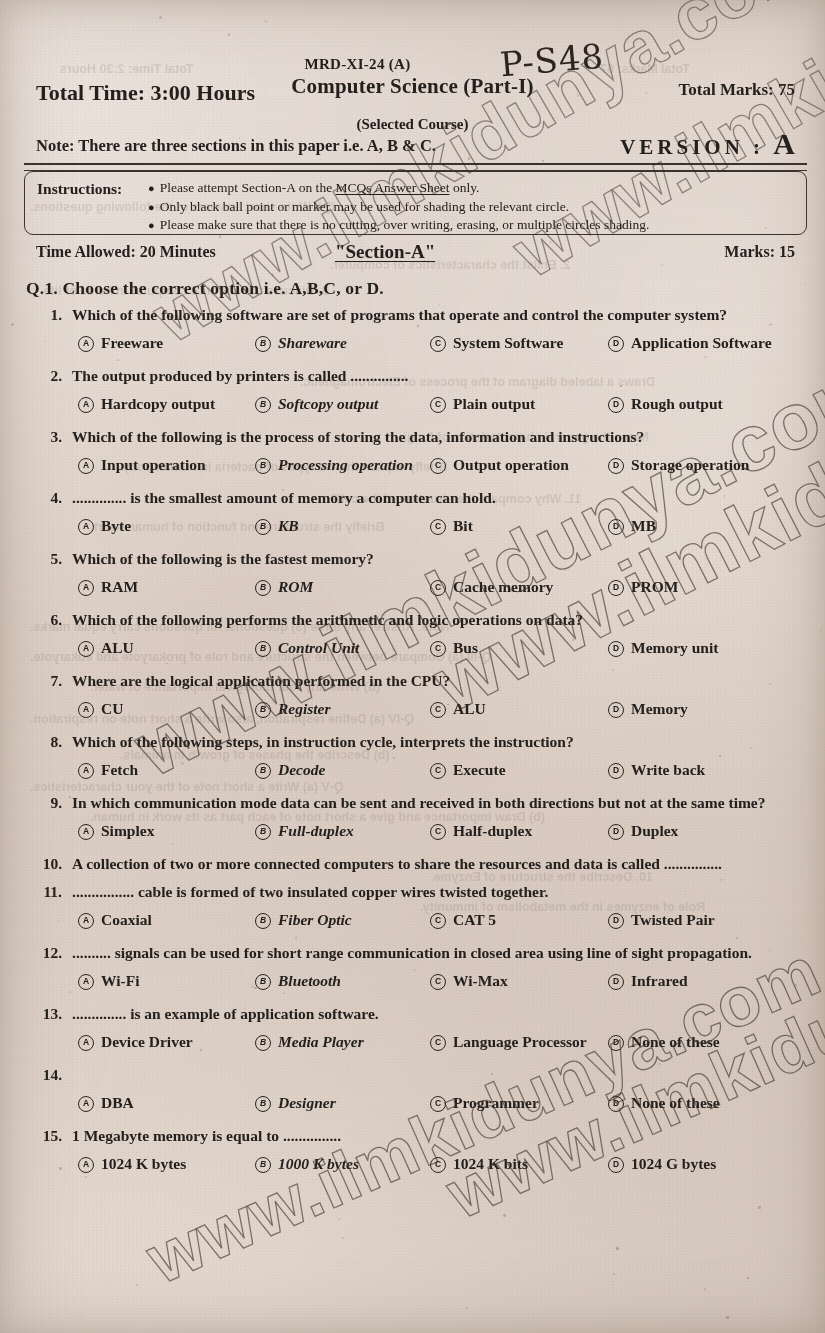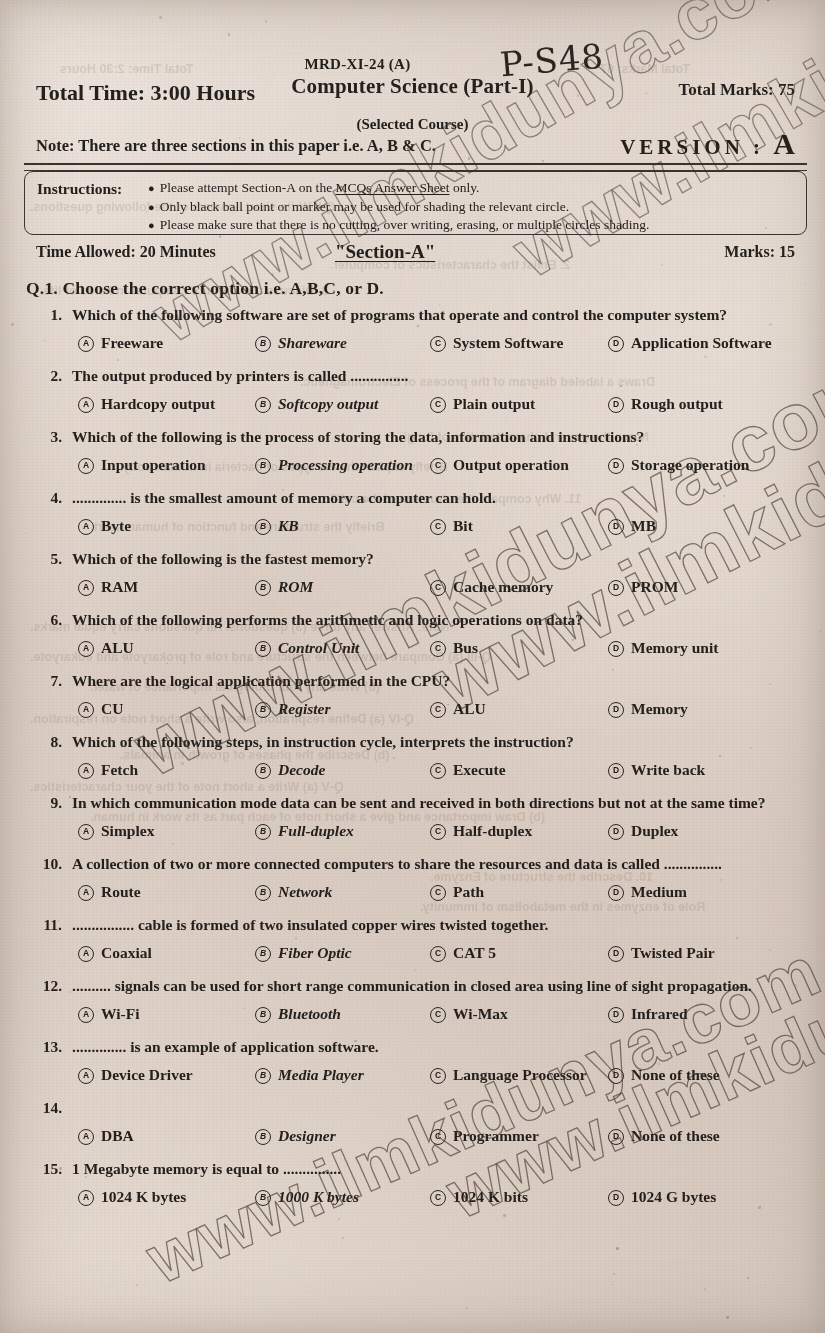--- a/index.html
+++ b/index.html
@@ -392,26 +392,20 @@
             <div class="opt c0"><span class="mark">A</span><span>Simplex</span></div>
             <div class="opt c1"><span class="mark">B</span><span>Full-duplex</span></div>
             <div class="opt c2"><span class="mark">C</span><span>Half-duplex</span></div>
             <div class="opt c3"><span class="mark">D</span><span>Duplex</span></div>
           </div>
         </div>
         <div class="q">
           <div class="q-head">
             <div class="q-num">10.</div>
             <div class="q-text">A collection of two or more connected computers to share the resources and data is called ...............</div>
-          </div>
-          <div class="opts">
-            <div class="opt c0"><span class="mark">A</span><span>Route</span></div>
-            <div class="opt c1"><span class="mark">B</span><span>Network</span></div>
-            <div class="opt c2"><span class="mark">C</span><span>Path</span></div>
-            <div class="opt c3"><span class="mark">D</span><span>Medium</span></div>
           </div>
         </div>
         <div class="q">
           <div class="q-head">
             <div class="q-num">11.</div>
             <div class="q-text">................ cable is formed of two insulated copper wires twisted together.</div>
           </div>
           <div class="opts">
             <div class="opt c0"><span class="mark">A</span><span>Coaxial</span></div>
             <div class="opt c1"><span class="mark">B</span><span>Fiber Optic</span></div>

